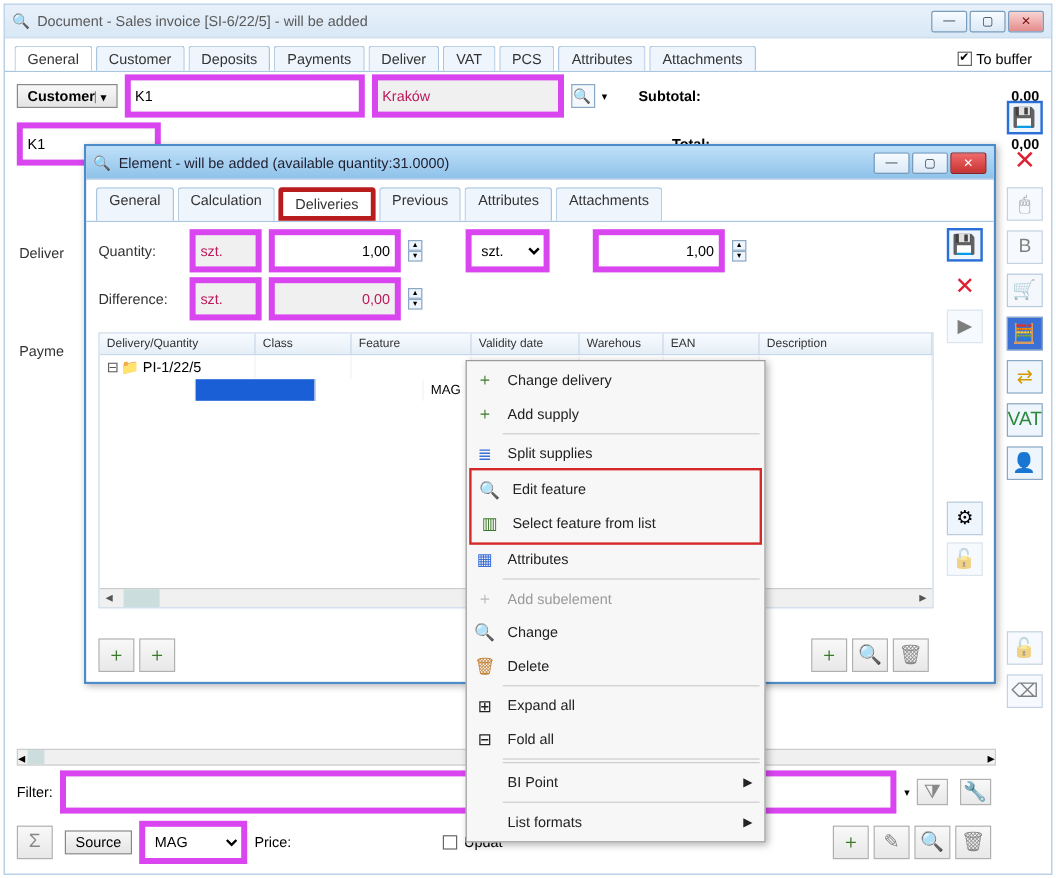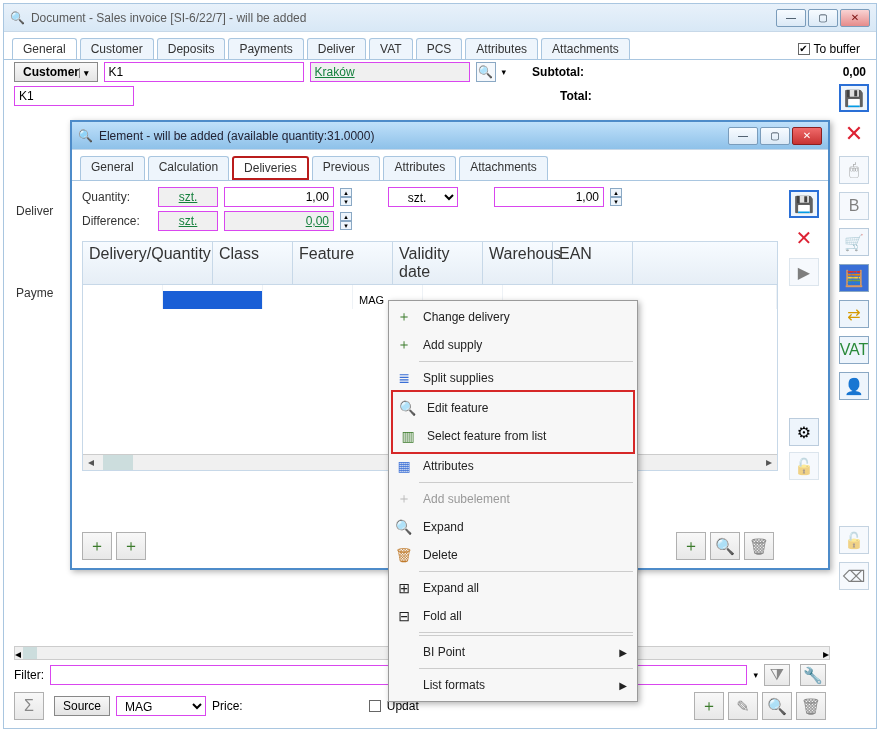--- a/index.html
+++ b/index.html
@@ -22,50 +22,50 @@
 .tab.active { background: #fff; }
 .tabs-right { margin-left: auto; display: flex; align-items: center; padding-right: 8px; gap:4px; }
 .chk { width:12px;height:12px;border:1px solid #666; display:inline-flex;align-items:center;justify-content:center;font-size:10px;line-height:1; }
 
 
 .form-area { padding: 2px 10px; }
 .row { display: flex; align-items: center; gap: 6px; margin-bottom: 4px; }
 .lbl { color:#333; }
 .btnlbl { border:1px solid #888; background:linear-gradient(#f8f8f8,#e4e4e4); padding:2px 8px; font-weight:bold; }
 .dd { border-left:1px solid #888; padding-left:4px; font-size:9px; }
-.input { border:1px solid #d946ef; padding:2px 4px; background:#fff; height:20px; }
-.readonly { background:#f0f0f0; color:#15803d;text-decoration:underline; }
+.input { border:5px solid #d946ef; padding:2px 4px; background:#fff; height:36px; }
+.readonly { background:#f0f0f0; color:#be185d; }
 .magnifier { width:20px;height:20px;border:1px solid #8aa8c4;display:inline-flex;align-items:center;justify-content:center;background:#f4f8fc; }
 .bold { font-weight:bold; }
 .rnum { text-align:right; }
 
 
 .sidecol { position:absolute; right:4px; top:80px; width:36px; display:flex; flex-direction:column; gap:8px; align-items:center; }
 .sidecol .sbtn { width:30px;height:28px;border:1px solid #8aa8c4;background:#eef5fc;display:flex;align-items:center;justify-content:center;font-size:16px; }
 .sbtn.save { border:2px solid #2a6fd6; color:#2a6fd6; }
 .sbtn.x { color:#d23; border:none; background:none; font-size:22px; }
 
 
 .win-inner { left: 70px; top: 120px; width: 760px; height: 450px; border: 2px solid #4d8bc9; z-index: 5; box-shadow: 2px 2px 6px rgba(0,0,0,0.3); }
 .win-inner .titlebar { background: linear-gradient(#bfe0fa,#8ec1e9); color:#223; }
 
 
 .inner-body { position:relative; height: calc(100% - 28px); background:#fff; }
 .inner-tabs { display:flex; gap:3px; padding:6px 8px 0 8px; border-bottom:1px solid #a9c6e0; }
-.inner-tabs .tab.active { border:2px solid #b91c1c; background:#fff; }
+.inner-tabs .tab.active { border:4px solid #b91c1c; background:#fff; }
 .inner-right-checks { position:absolute; right:50px; top:6px; font-size:11px; line-height:14px; }
 .inner-form { padding:6px 50px 6px 10px; }
-.inner-form .input { width:120px;text-align:center; }
+.inner-form .input { width:120px; }
 .spin { width:12px; display:inline-flex; flex-direction:column; }
 .spin span { height:9px;border:1px solid #8aa8c4;font-size:7px;text-align:center;line-height:7px;background:#eef5fc; }
 
 
 .grid { margin:0 50px 0 10px; border:1px solid #c7d8e8; height:230px; position:relative; overflow:hidden; }
 .gridhdr { display:flex; background:linear-gradient(#f7fbff,#e6eef6); border-bottom:1px solid #c7d8e8; }
-.gridhdr div { padding:3px 6px; border-right:1px solid #c7d8e8; font-size:16px; color:#333; }
+.gridhdr div { padding:3px 6px; border-right:1px solid #c7d8e8; font-size:10px; color:#333; }
 .gridrow { display:flex; }
 .gridrow div { padding:3px 6px; border-right:1px solid #eef2f6; font-size:11px; }
 .cell-sel { background:#1a5fd6; color:#fff; }
 .treeico { display:inline-block; width:10px; text-align:center; color:#555; margin-right:2px; }
 .folder { color:#e2b23a; }
 .scrollx { position:absolute; left:0; bottom:0; right:0; height:16px; background:#f0f0f0; border-top:1px solid #ccc; display:flex; }
 .scrollx .thumb { width:30px;background:#cdd; margin-left:4px; }
 .scrollx .arrow { width:16px; text-align:center; color:#555; }
 
 
@@ -91,21 +91,21 @@
 .hscroll { height:14px; background:#f0f0f0; border:1px solid #ccc; margin-bottom:4px; display:flex; }
 .hscroll .thumb { width:14px;background:#cdd;margin-left:2px; }
 .outer-bottombar { display:flex; align-items:center; gap:6px; }
 </style>
 </head>
 <body>
 
 <div class="win win-outer">
   <div class="titlebar">
     <span class="ico">🔍</span>
-    <span class="title">Document - Sales invoice [SI-6/22/7]  - will be added</span>
+    <span class="title">Document - Sales invoice [SI-6/22/5]  - will be added</span>
     <div class="winbtns">
       <div class="winbtn">—</div>
       <div class="winbtn">▢</div>
       <div class="winbtn close">✕</div>
     </div>
   </div>
 
   <div class="tabs">
     <div class="tab active">General</div>
     <div class="tab">Customer</div>
@@ -238,22 +238,24 @@
     </div>
 
     <div class="grid">
       <div class="gridhdr">
         <div style="width:130px">Delivery/Quantity</div>
         <div style="width:80px">Class</div>
         <div style="width:100px">Feature</div>
         <div style="width:90px">Validity date</div>
         <div style="width:70px">Warehous</div>
         <div style="width:80px">EAN</div>
+        <div style="flex:1">Description</div>
       </div>
       <div class="gridrow">
+        <div style="width:130px"><span class="treeico">⊟</span><span class="folder">📁</span> <span>PI-1/22/5</span></div>
         <div style="width:80px"></div>
           <div style="width:100px"></div>
           <div style="width:90px"></div>
           <div style="width:70px"></div>
           <div style="width:80px"></div>
           <div style="flex:1"></div>
       </div>
       <div class="gridrow">
         <div style="width:80px"></div>
         <div style="width:100px" class="cell-sel">&nbsp;</div>
@@ -319,21 +321,21 @@
       <span class="cico" style="color:#3a6fd6">▦</span>
       <span>Attributes</span>
     </div>
   <div class="ctxsep"></div>
   <div class="ctxitem disabled">
       <span class="cico" style="color:#bbb">＋</span>
       <span>Add subelement</span>
     </div>
   <div class="ctxitem">
       <span class="cico">🔍</span>
-      <span>Expand</span>
+      <span>Change</span>
     </div>
   <div class="ctxitem">
       <span class="cico" style="color:#c07a2a">🗑</span>
       <span>Delete</span>
     </div>
   <div class="ctxsep"></div>
   <div class="ctxitem">
       <span class="cico">⊞</span>
       <span>Expand all</span>
     </div>

